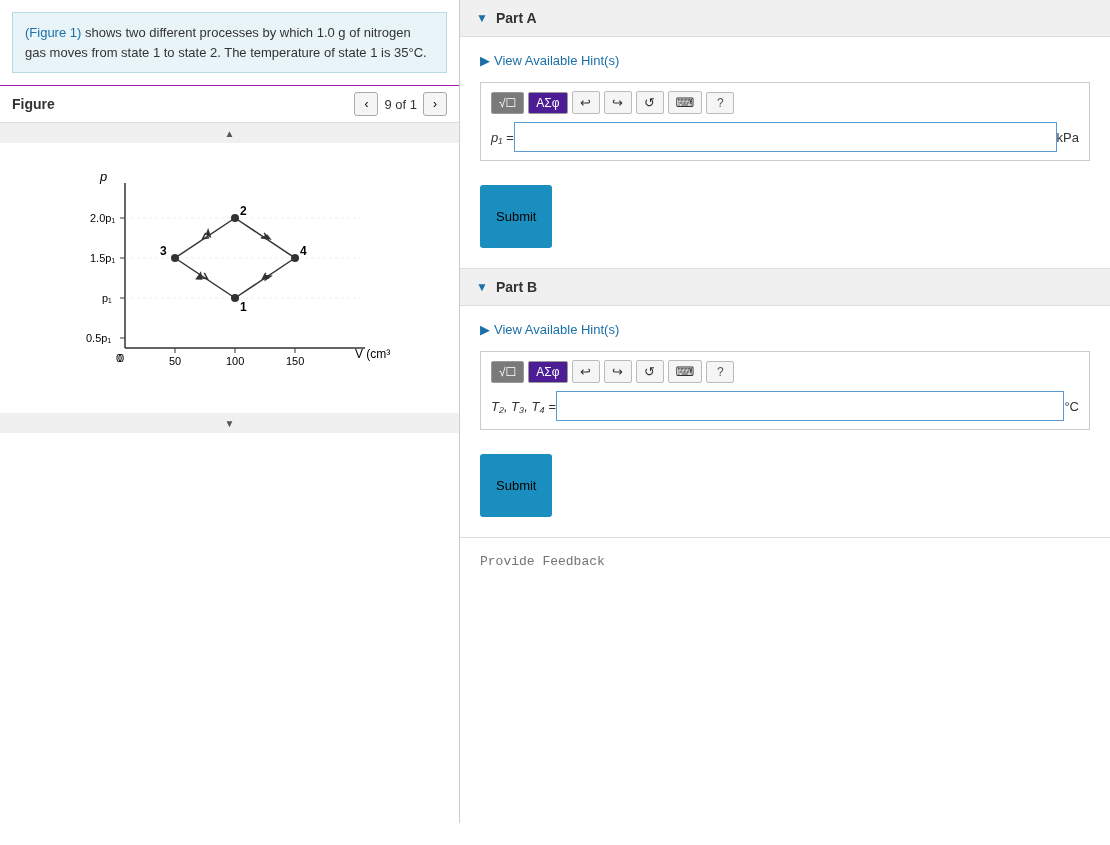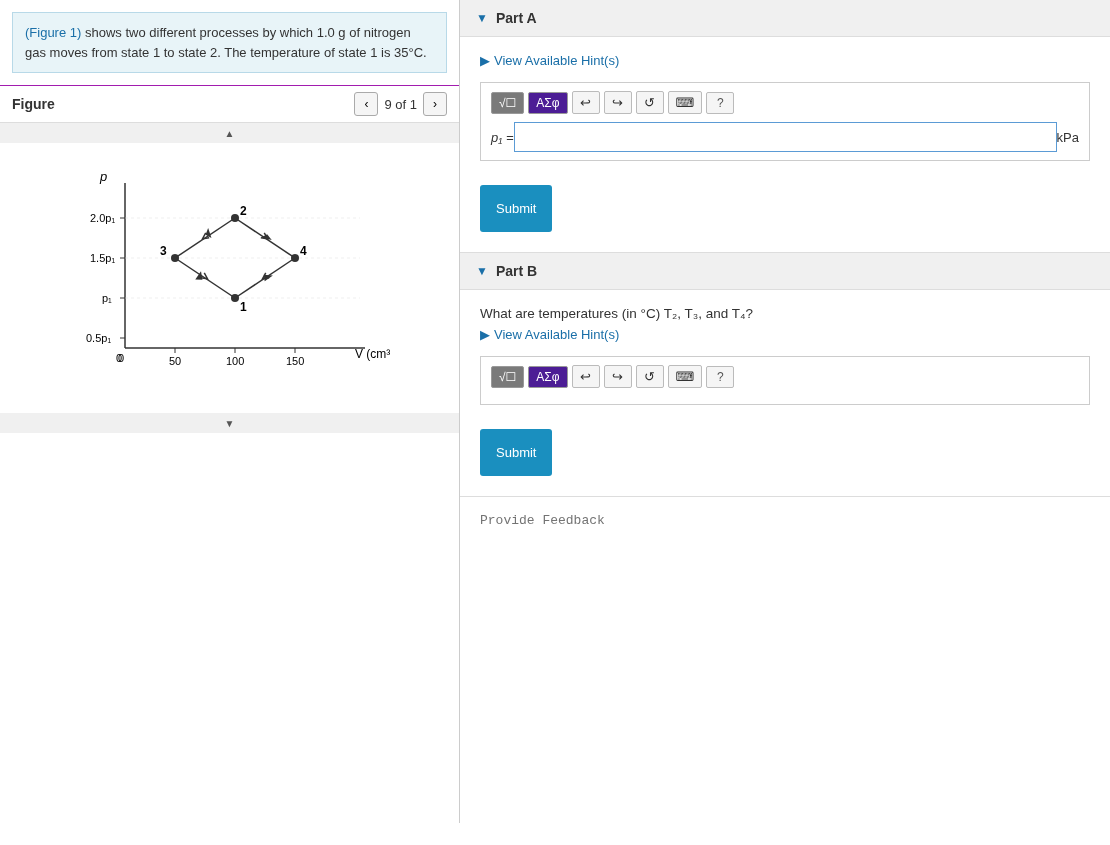--- a/index.html
+++ b/index.html
@@ -214,23 +214,23 @@
       height: 30px;
     }
 
     .answer-unit {
       font-size: 13px;
       white-space: nowrap;
     }
 
     .submit-btn {
       background: #1a8fbf;
-      color: #ffffff;
+      color: #000000;
       border: none;
-      padding: 16px 16px;
+      padding: 24px 16px;
       font-size: 13px;
       cursor: pointer;
       border-radius: 3px;
       margin-top: 12px;
     }
 
     .feedback-link {
       color: #737373;
       font-size: 13px;
       cursor: pointer;
@@ -376,35 +376,39 @@
     </div>
   </div>
 
   
   <div class="part-section">
     <div class="part-header">
       <span class="arrow">▼</span>
       <span class="part-header-label">Part B</span>
     </div>
     <div class="part-body">
-      <p class="question-text">What are temperatures (in °C) T₂, T₃, and T₄?</p>
       <a class="hint-link">
         <span>▶</span>
         <span>View Available Hint(s)</span>
       </a>
       <div class="equation-box">
         <div class="eq-toolbar">
           <button class="eq-btn">√☐</button>
           <button class="eq-btn symbol">AΣφ</button>
           <button class="eq-btn icon-btn">↩</button>
           <button class="eq-btn icon-btn">↪</button>
           <button class="eq-btn icon-btn">↺</button>
           <button class="eq-btn icon-btn">⌨</button>
           <button class="eq-btn help-btn">?</button>
         </div>
+        <div class="answer-row">
+          <span class="answer-label">T₂, T₃, T₄ =</span>
+          <input class="answer-input" type="text" value="" style="">
+          <span class="answer-unit">°C</span>
+        </div>
       </div>
       <button class="submit-btn">Submit</button>
     </div>
   </div>
 
   <a class="feedback-link">Provide Feedback</a>
 
 </div>
 
 </body></html>

